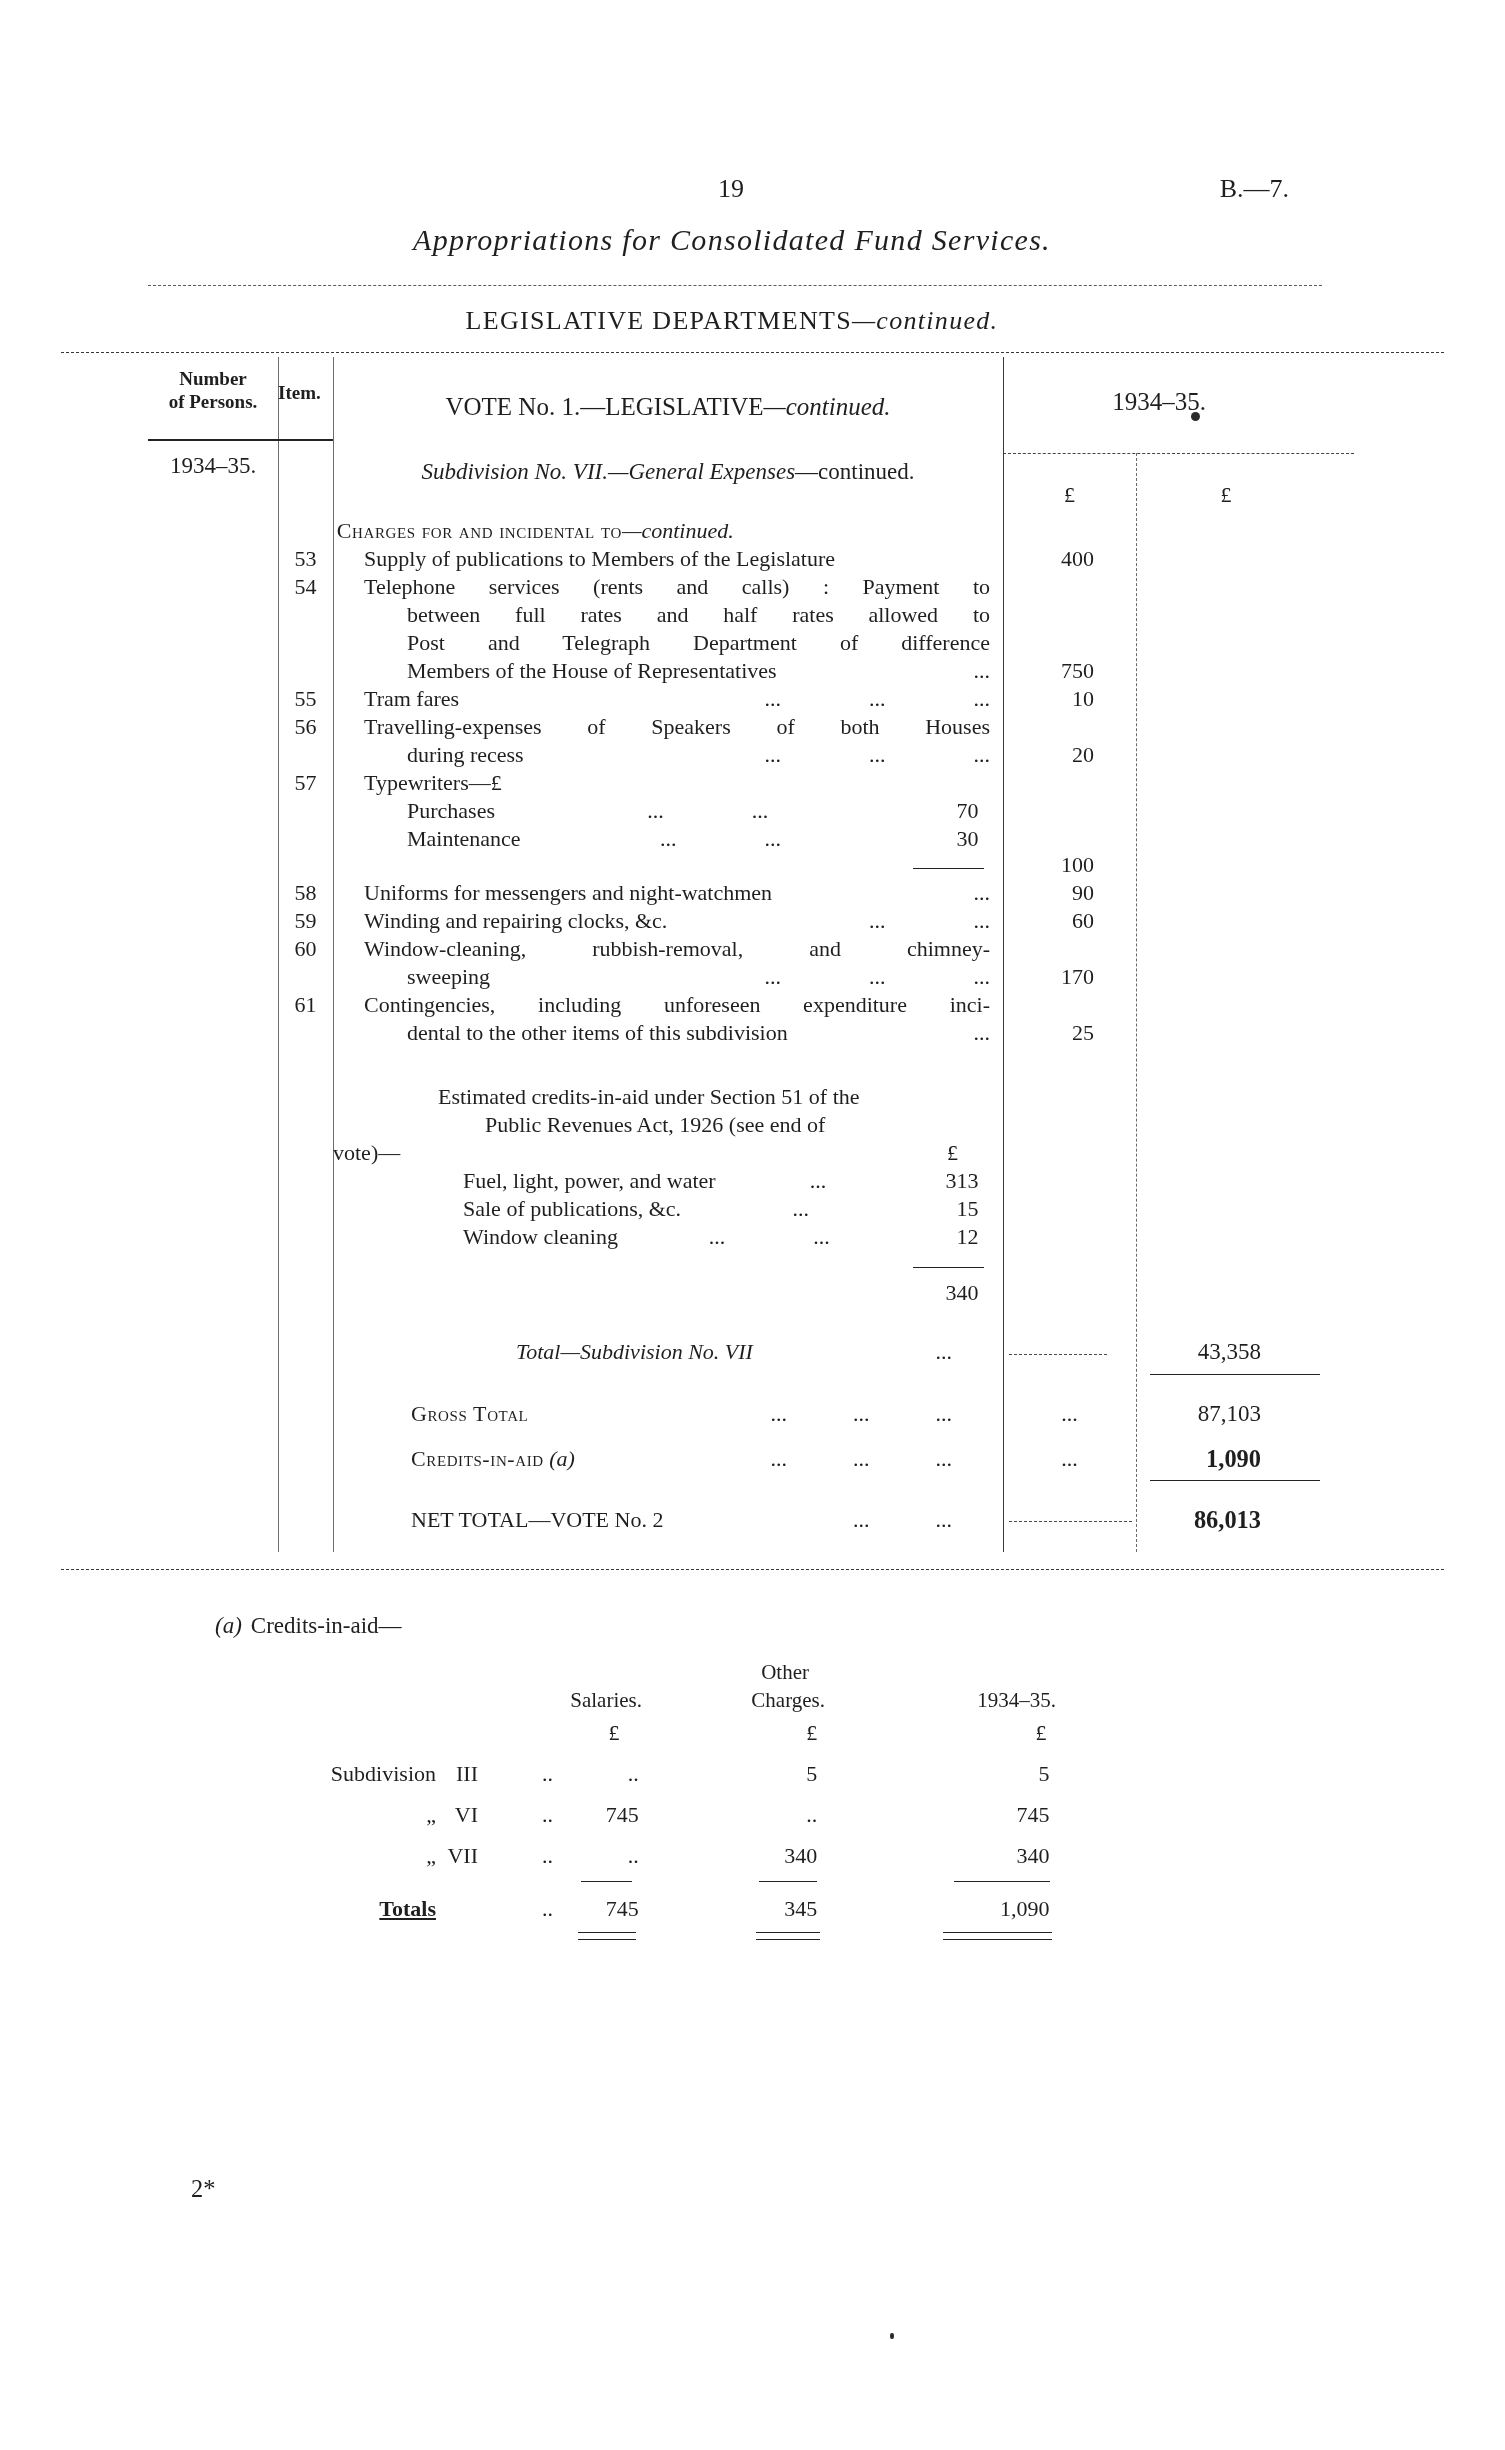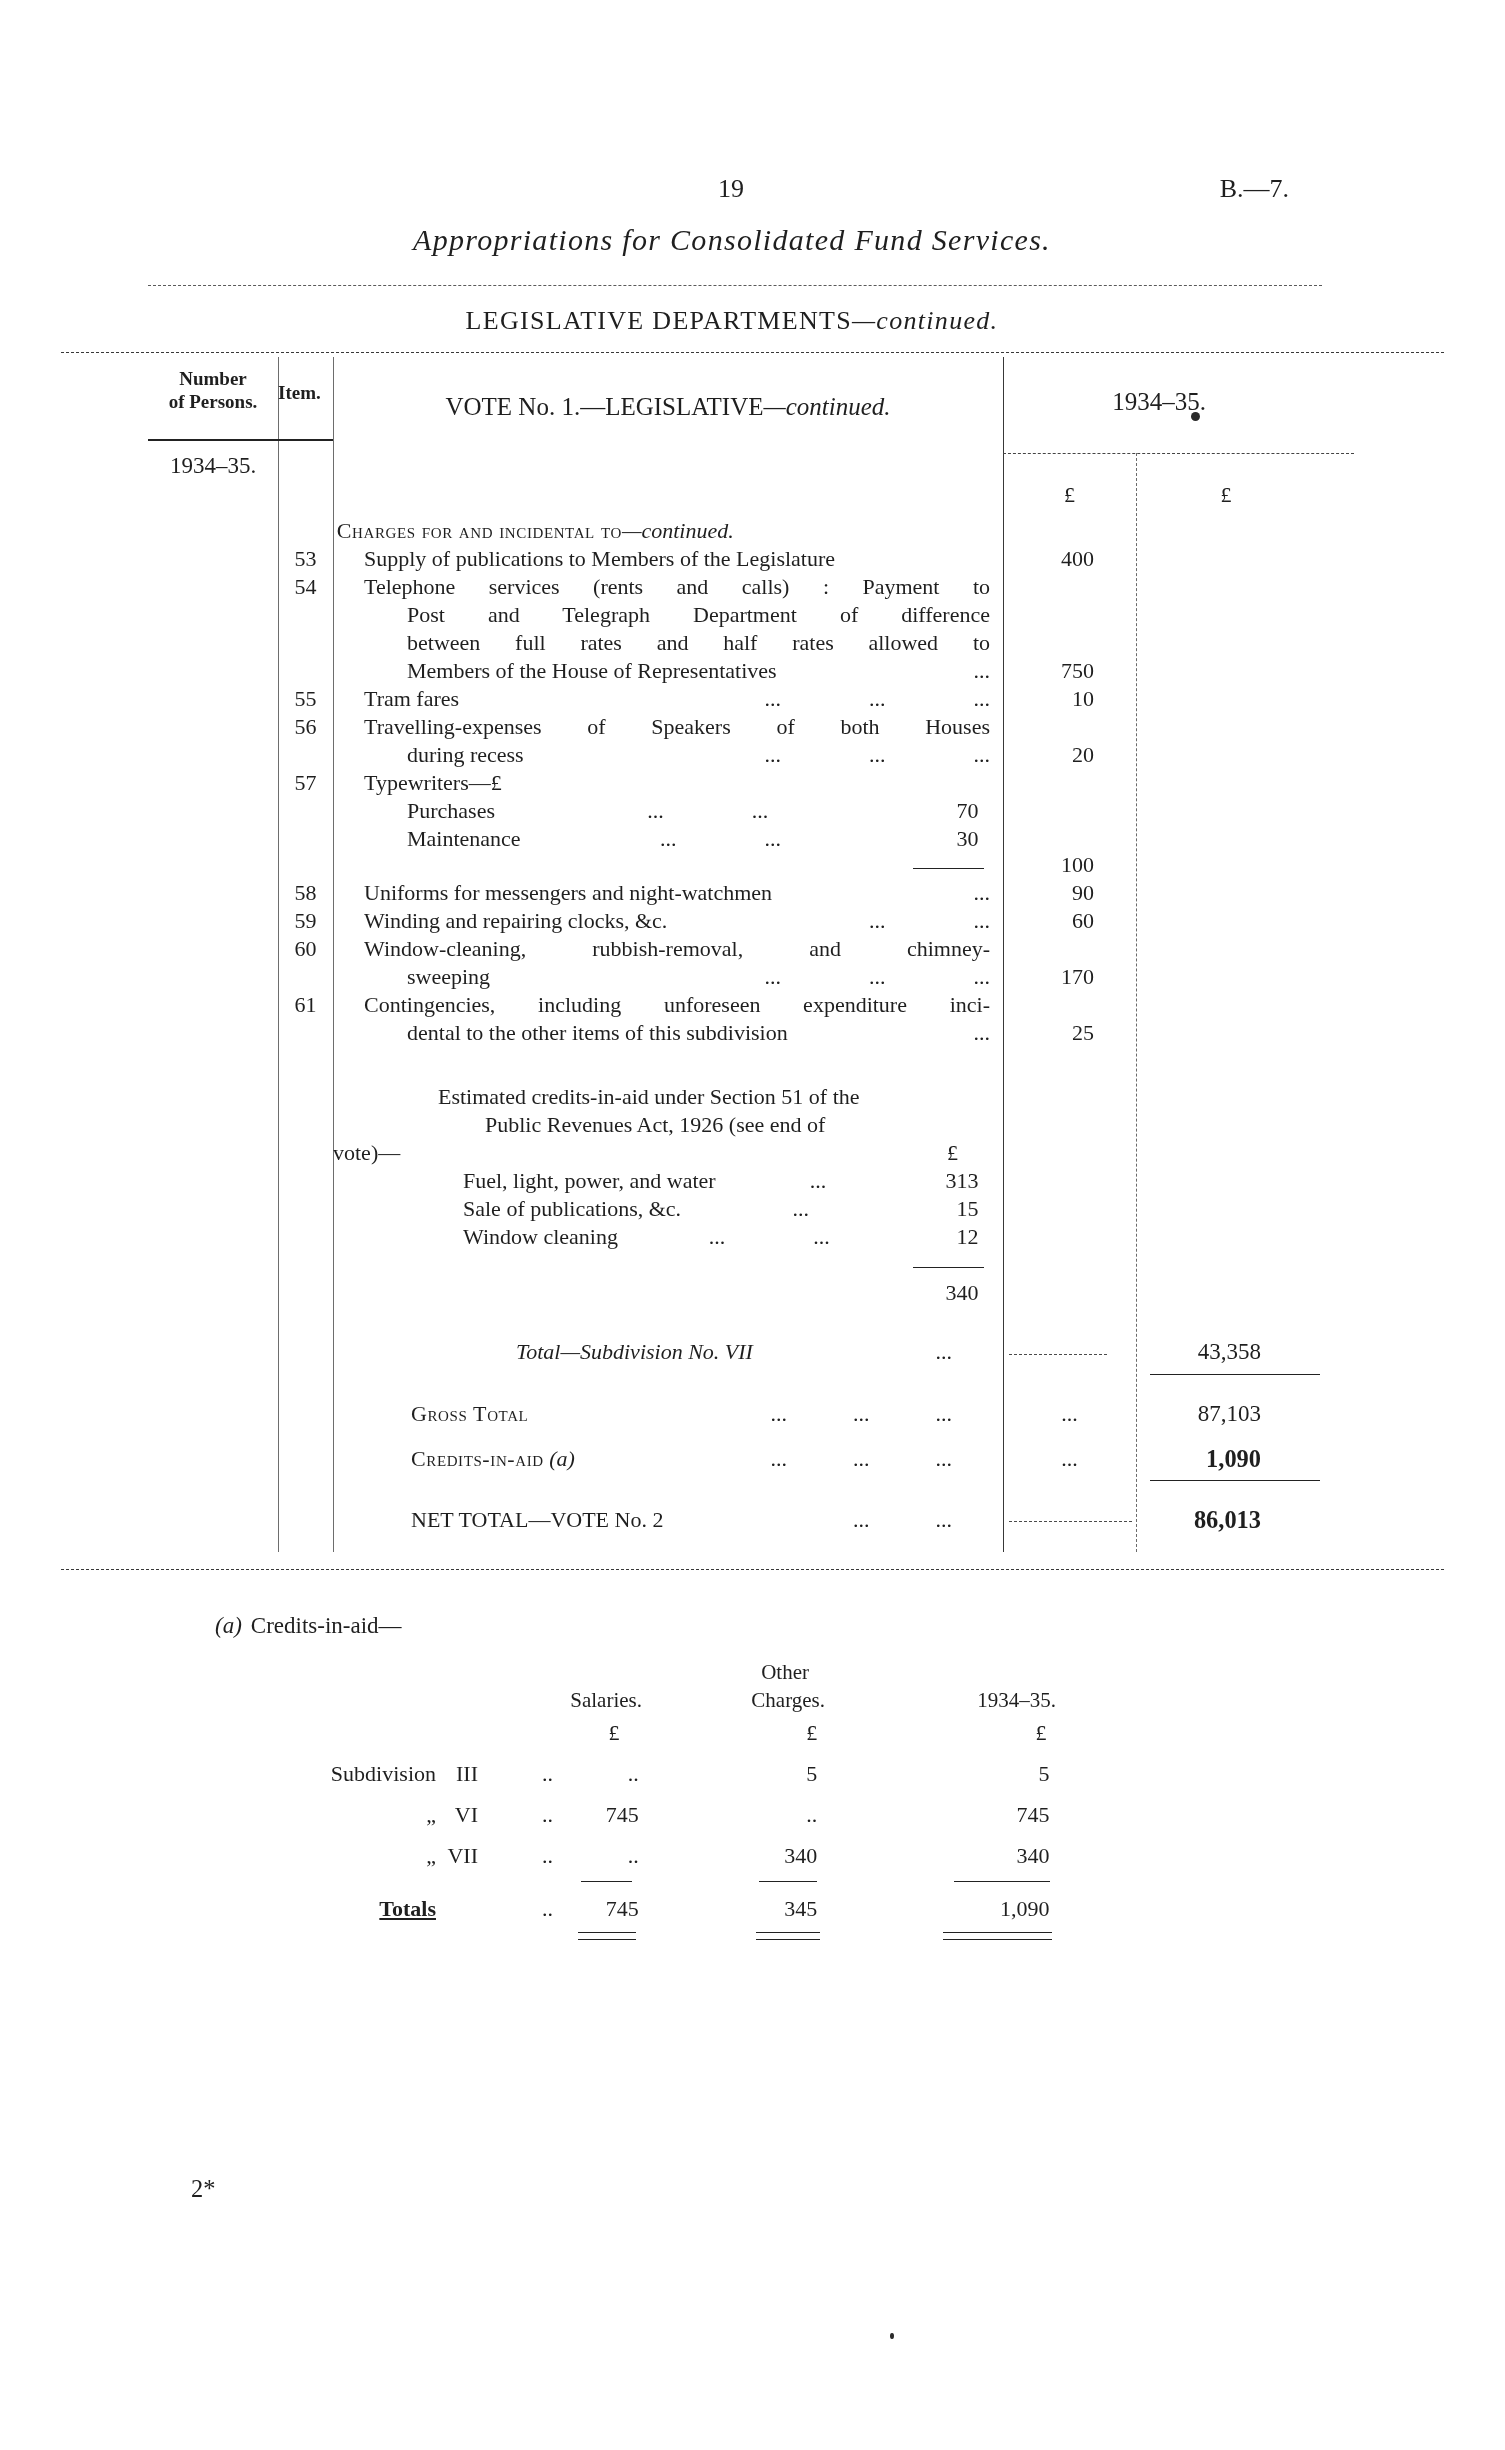--- a/index.html
+++ b/index.html
@@ -144,20 +144,21 @@
 
       <div class="thead">
         <div class="hdr-persons">
           <div>Number</div>
           <div>of Persons.</div>
         </div>
         <div class="hdr-item">Item.</div>
         <div class="hdr-rule-left"></div>
         <div class="hdr-persons-year">1934–35.</div>
         <div class="hdr-vote"><span>VOTE No. 1.—LEGISLATIVE</span><span class="it">—continued.</span></div>
+        <div class="hdr-subdiv"><span>Subdivision No. VII.—General Expenses</span><span class="rm">—continued.</span></div>
         <div class="hdr-year">1934–35.</div>
         <div class="hdr-year-rule"></div>
         <div class="hdr-p1">£</div>
         <div class="hdr-p2">£</div>
       </div>
 
       <div class="trow">
         <div></div>
           <div></div>
         <div class="c-desc charges"><span class="sc">Charges for and incidental to</span><span class="it">—continued.</span></div>
@@ -173,22 +174,22 @@
           </div>
         <div class="c-amt1">400</div>
         <div class="c-amt2"></div>
       </div>
 
       <div class="trow">
         <div></div>
         <div class="c-item">54</div>
         <div class="c-desc">
           <div class="p-j1">Telephone services (rents and calls) : Payment to</div>
+          <div class="p-j2">between full rates and half rates allowed to</div>
           <div class="p-j2">Post and Telegraph Department of difference</div>
-          <div class="p-j2">between full rates and half rates allowed to</div>
           <div class="lastline">
               <span>Members of the House of Representatives</span>
               <span class="dotfill">...</span>
             </div>
         </div>
         <div class="c-amt1 amt-end">750</div>
         <div class="c-amt2"></div>
       </div>
 
       <div class="trow">

